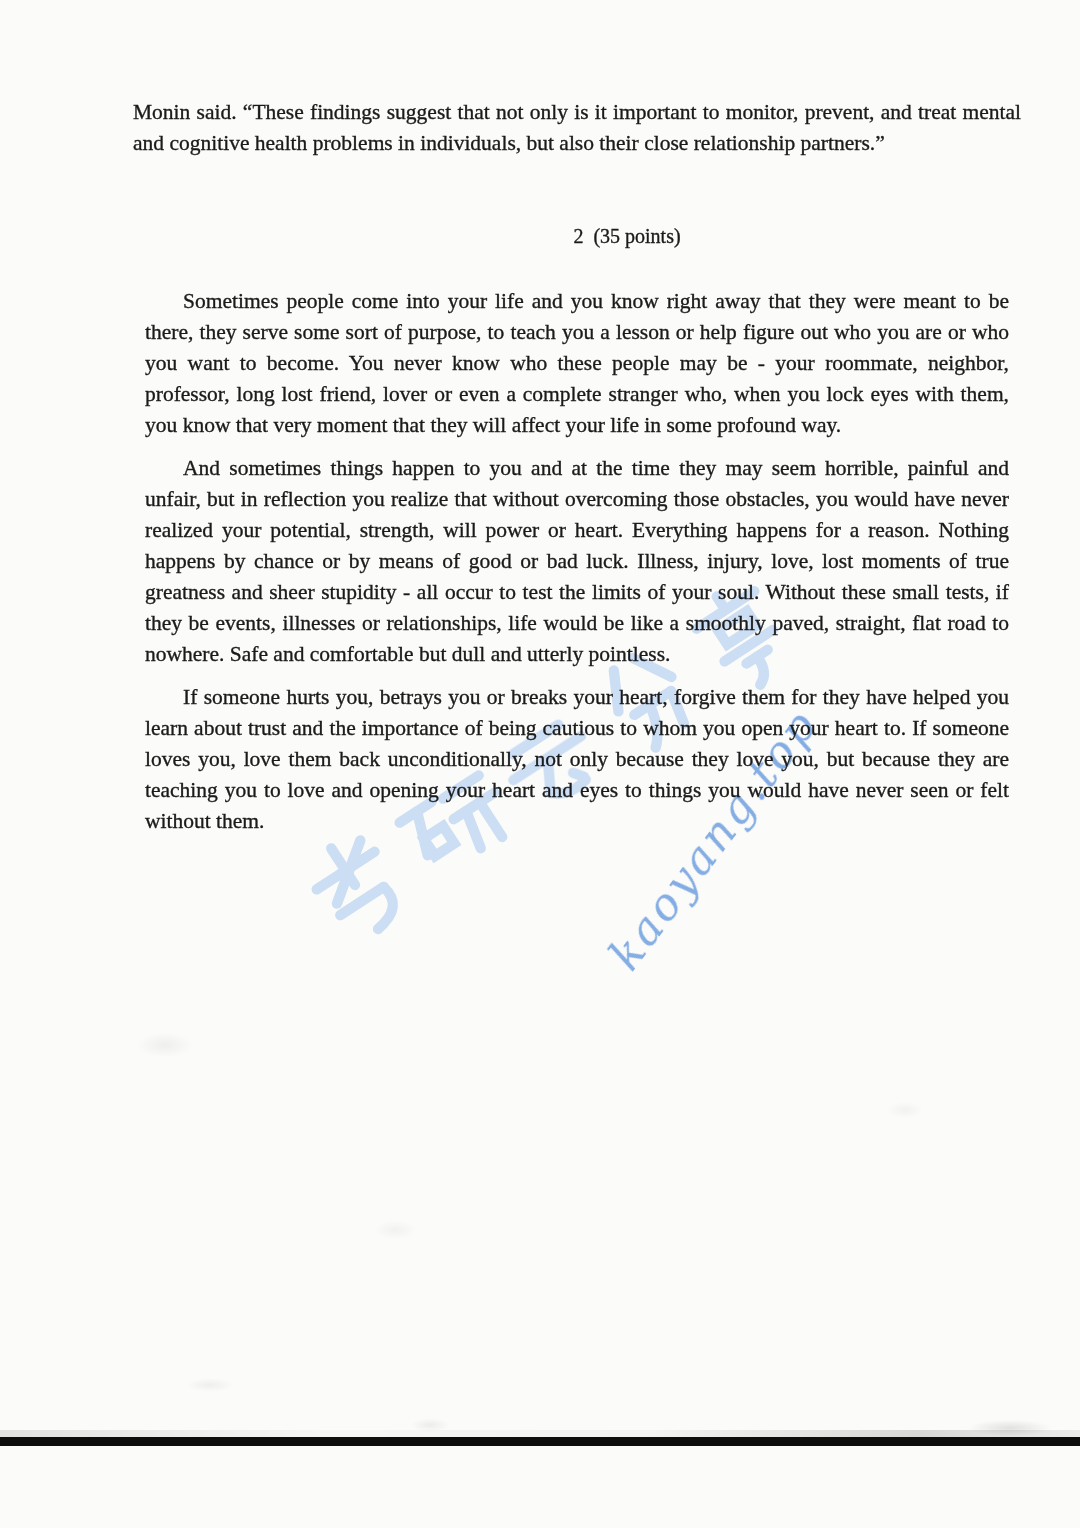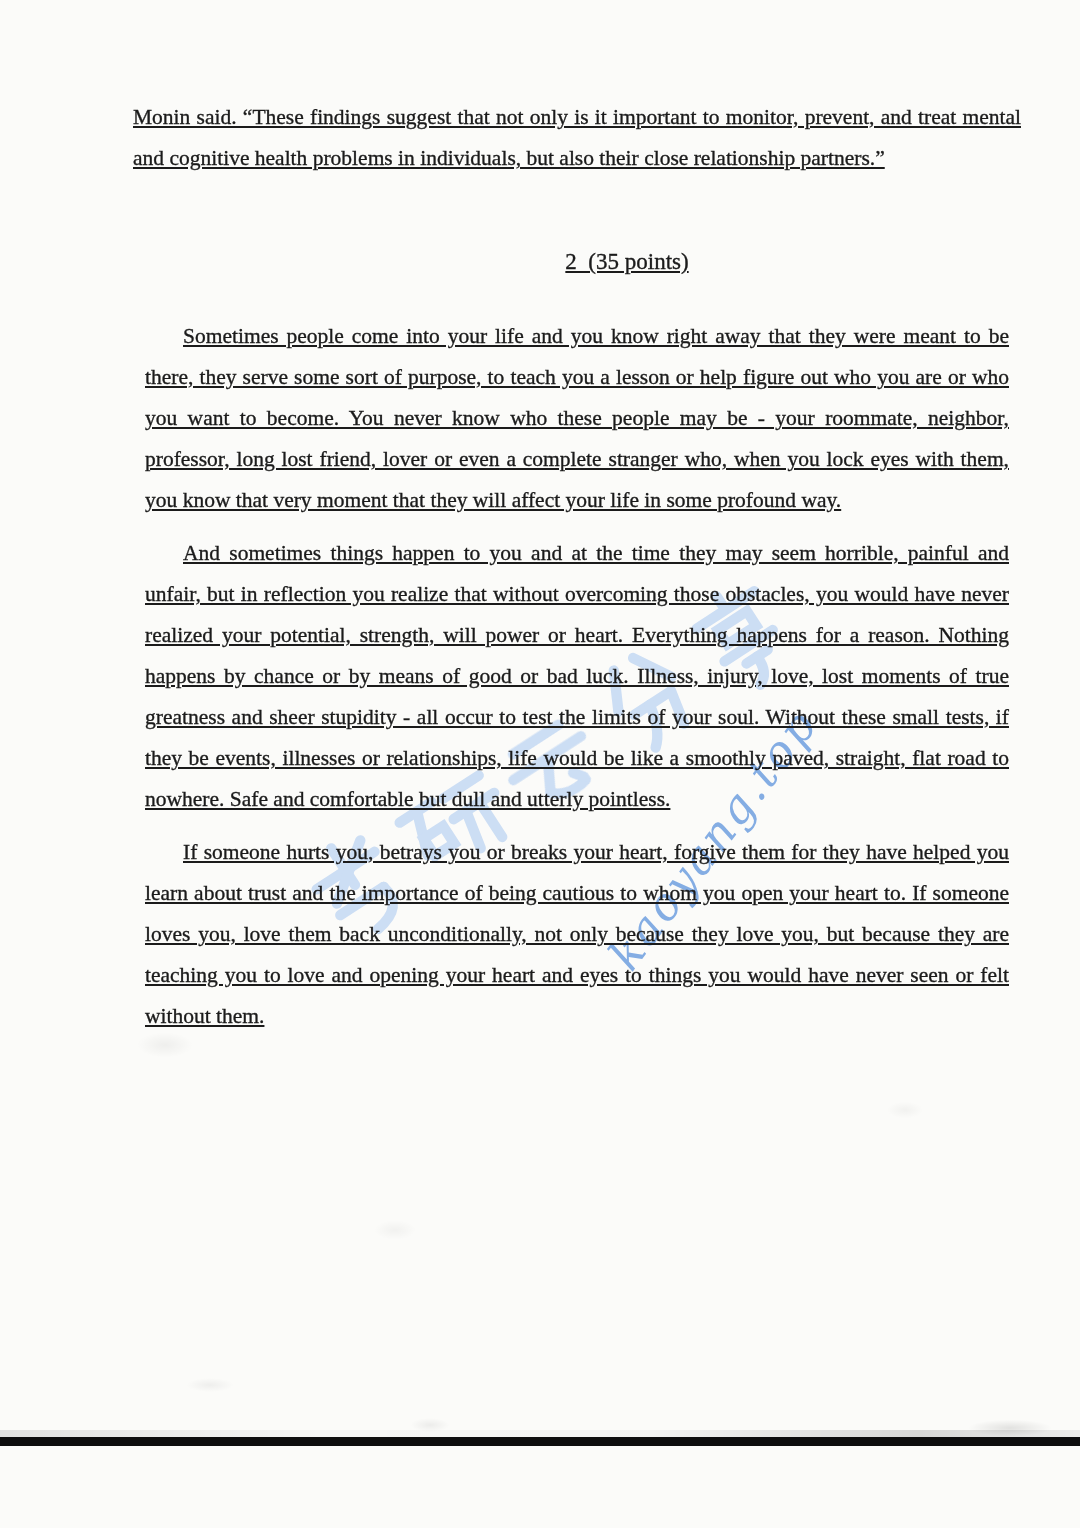--- a/index.html
+++ b/index.html
@@ -20,31 +20,30 @@
       radial-gradient(ellipse 26px 12px at 905px 1110px, rgba(0,0,0,0.04), transparent 70%),
       radial-gradient(ellipse 34px 10px at 210px 1385px, rgba(0,0,0,0.05), transparent 70%),
       radial-gradient(ellipse 60px 12px at 1010px 1428px, rgba(0,0,0,0.10), transparent 70%),
       radial-gradient(ellipse 28px 10px at 430px 1425px, rgba(0,0,0,0.06), transparent 70%);
     pointer-events: none;
   }
   .doc {
     position: absolute;
     left: 133px; top: 97px; width: 888px;
     font-size: 21.5px;
-    line-height: 41px;
+    line-height: 31px;
     text-align: justify;
-    text-decoration: underline;
     -webkit-text-stroke: 0.35px #1b1b1b;
   }
   .fragment { margin: 0; }
   .heading {
     margin: 62px 0 34px 0;
     text-align: center;
     padding-left: 100px;
-    font-size: 23px;
+    font-size: 20px;
     white-space: pre;
   }
   p.body { margin: 12px; text-indent: 38px; }
 
   
   .watermark { position: absolute; inset: 0; pointer-events: none; }
   .wm-svg { position: absolute; left: 0; top: 0; }
   .wm-script {
     position: absolute;
     left: 598px; top: 948px;

